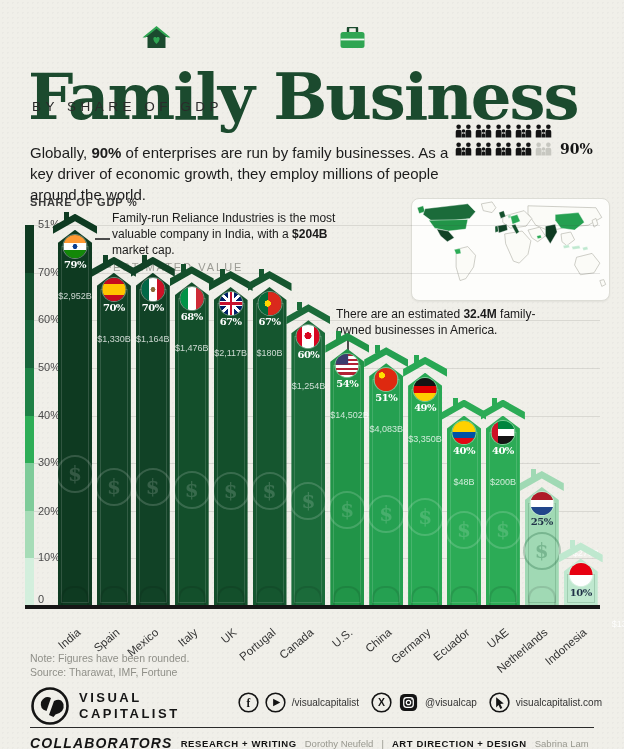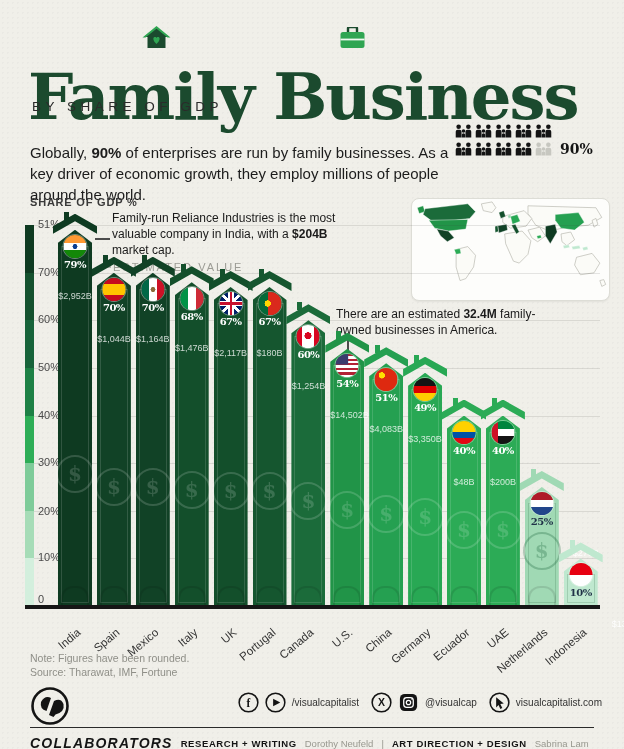--- a/index.html
+++ b/index.html
@@ -318,21 +318,21 @@
     </div>
       <div class="bar" style="left: 71.9px; width: 34px; height: 333.375px; --bar: #114226;">
       <div class="chimney"></div>
       <div class="roof"></div>
       <div class="gable"></div>
       <div class="inner-frame"></div>
       <div class="door"></div>
       <div class="wm" style="bottom: 100.013px;">$</div>
       <div class="flag flag-spain"></div>
       <div class="pct">70%</div>
-      <div class="val">$1,044B</div>
+      <div class="val">$1,330B</div>
     </div>
       <div class="bar" style="left: 110.8px; width: 34px; height: 333.375px; --bar: #114226;">
       <div class="chimney"></div>
       <div class="roof"></div>
       <div class="gable"></div>
       <div class="inner-frame"></div>
       <div class="door"></div>
       <div class="wm" style="bottom: 100.013px;">$</div>
       <div class="flag flag-mexico"></div>
       <div class="pct">70%</div>
@@ -479,20 +479,24 @@
 
   <div class="note">Note: Figures have been rounded.</div>
   <div class="source">Source: Tharawat, IMF, Fortune</div>
 
   <div class="logo">
     <svg width="40" height="40" viewBox="0 0 40 40">
       <circle cx="20" cy="20" r="17.5" fill="none" stroke="#141414" stroke-width="2.6"></circle>
       <path d="M11,16 q4,-7 10,-4 l-4.5,13 q-7,-2 -5.5,-9 z" fill="#141414"></path>
       <path d="M19,29 l5,-14 q7,-3.5 9.5,3 q1.5,8 -8,10.5 l-2,2.5 z" fill="#141414"></path>
     </svg>
+    <div class="brand">
+      <div>VISUAL</div>
+      <div>CAPITALIST</div>
+    </div>
   </div>
 
   <div class="social">
     <svg class="soc-ic" viewBox="0 0 22 22">
       <circle cx="11" cy="11" r="9.8" fill="none" stroke="#141414" stroke-width="1.6"></circle>
       <text x="11" y="15.5" font-family="Liberation Serif,serif" font-weight="bold" font-size="12" text-anchor="middle" fill="#141414">f</text>
     </svg>
     <svg class="soc-ic" viewBox="0 0 22 22">
       <circle cx="11" cy="11" r="9.8" fill="none" stroke="#141414" stroke-width="1.6"></circle>
       <path d="M8.5,7 L16,11 8.5,15 Z" fill="#141414"></path>

